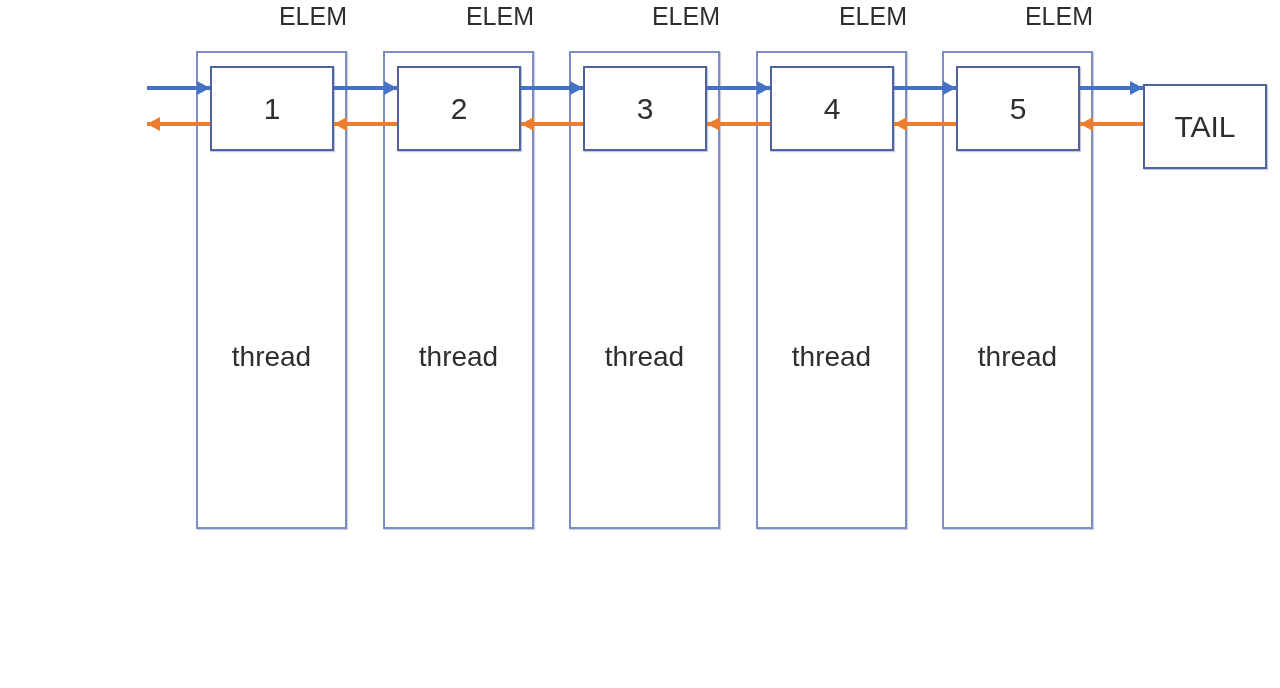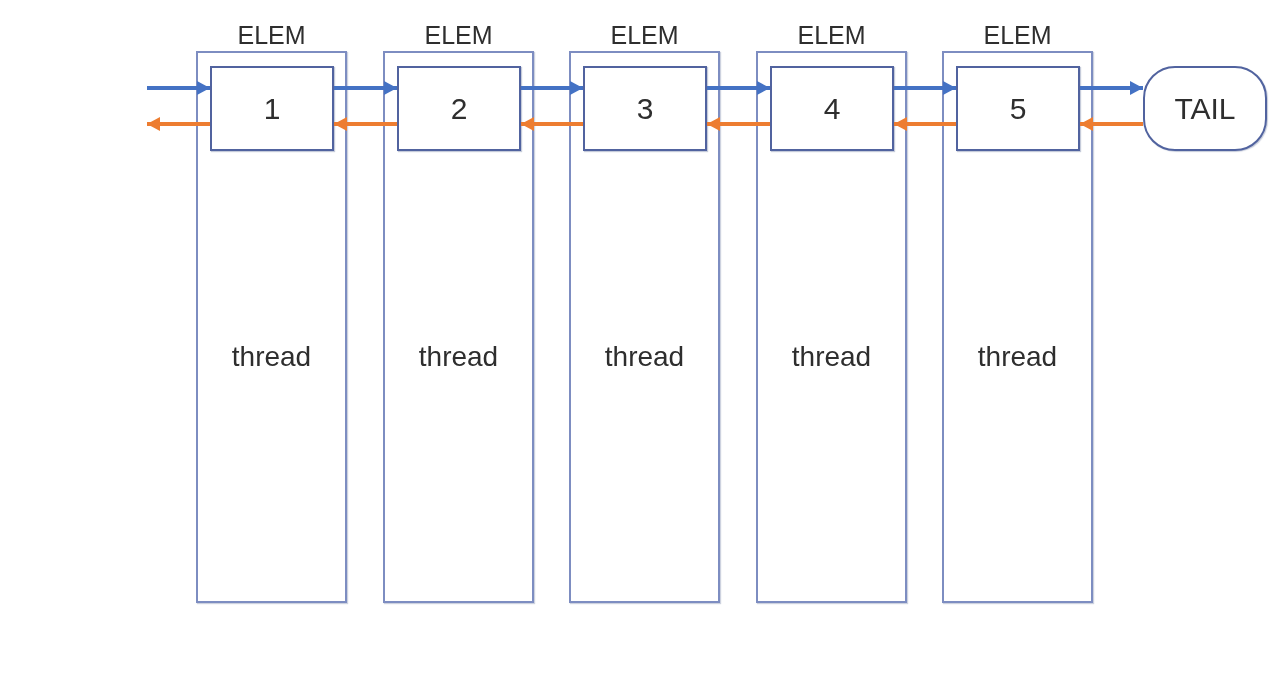--- a/index.html
+++ b/index.html
@@ -29,39 +29,39 @@
     height: 85px;
     background: #fff;
     border: 2px solid var(--inner-box-border);
     box-shadow: 1px 1px 1px rgba(90,105,150,0.35);
     display: flex;
     align-items: center;
     justify-content: center;
     font-size: 30px;
   }
   .head-box { left: 23px; top: 66px; }
-  .tail-box { left: 1143px; top: 66px; border-radius: 32px; }
+  .tail-box { left: 1143px; top: 84px; }
 
   
   .elem { position: absolute; top: 0; width: 151px; }
   .elem-title {
     position: absolute;
-    top: 20px;
+    top: 1px;
     left: 0;
     width: 151px;
-    text-align: center;
+    text-align: right;
     font-size: 25px;
     line-height: 30px;
   }
   .elem-outer {
     position: absolute;
     top: 51px;
     left: 0;
     width: 151px;
-    height: 552px;
+    height: 478px;
     background: #fff;
     border: 2px solid var(--outer-box-border);
     box-shadow: 1px 1px 1px rgba(90,105,150,0.3);
   }
   .thread-label {
     position: absolute;
     top: 287px;
     left: 0;
     width: 100%;
     text-align: center;

